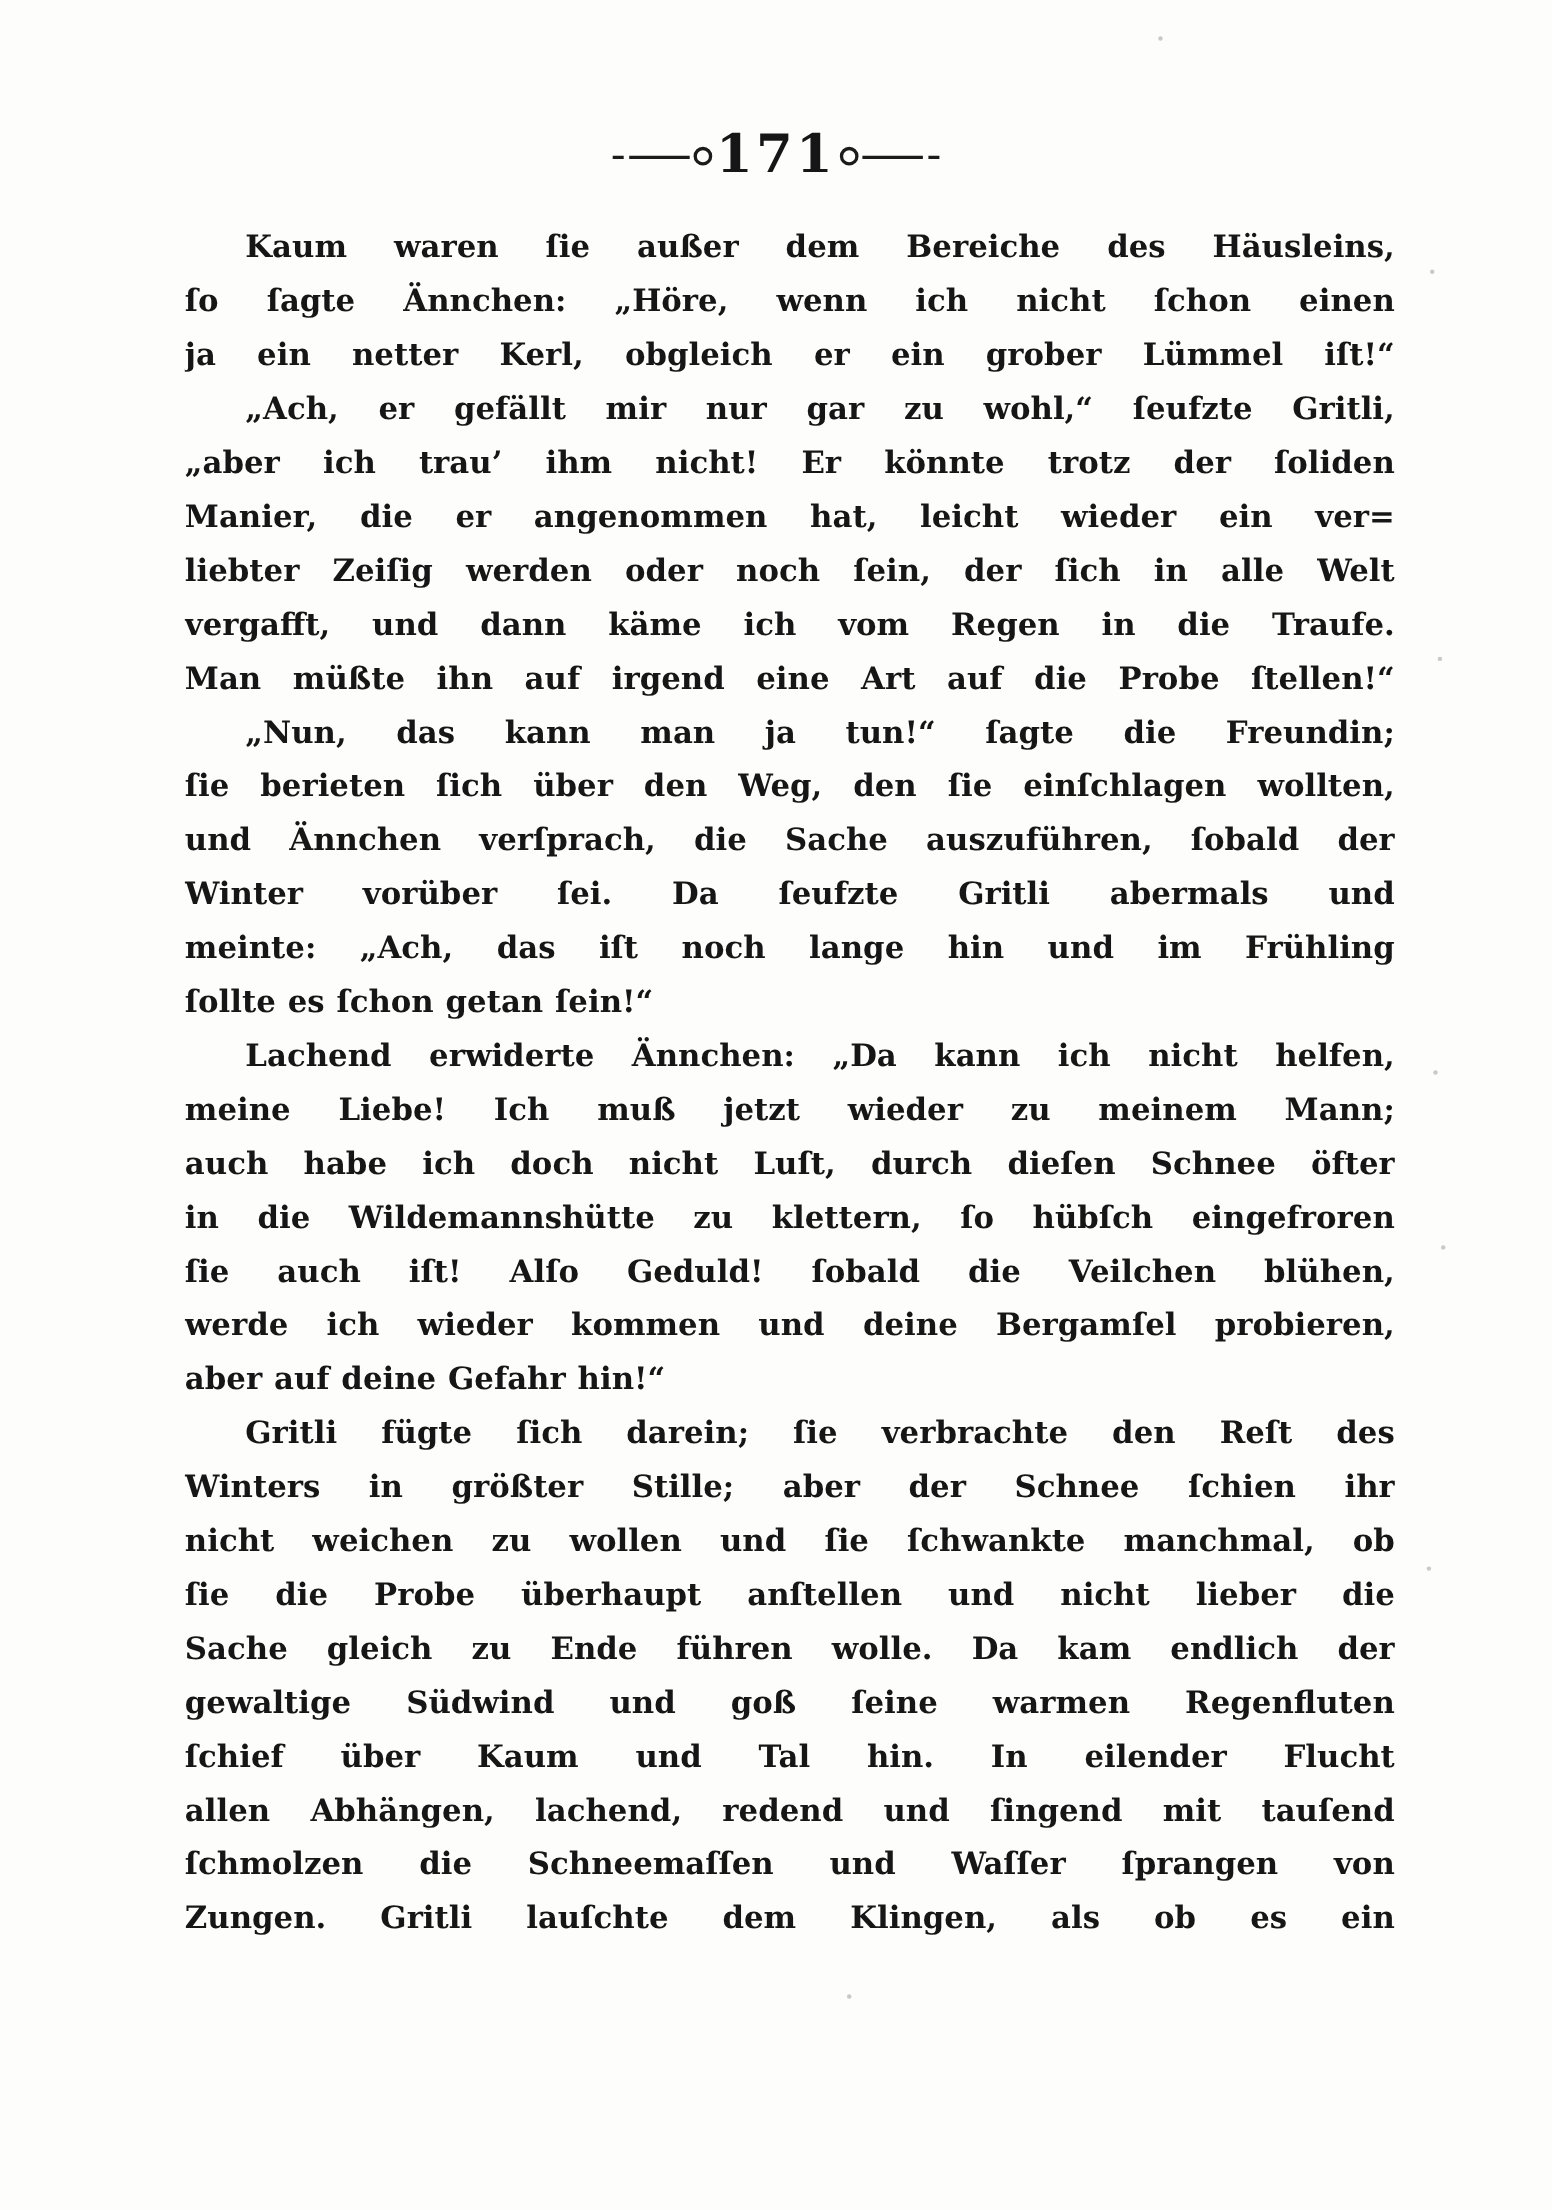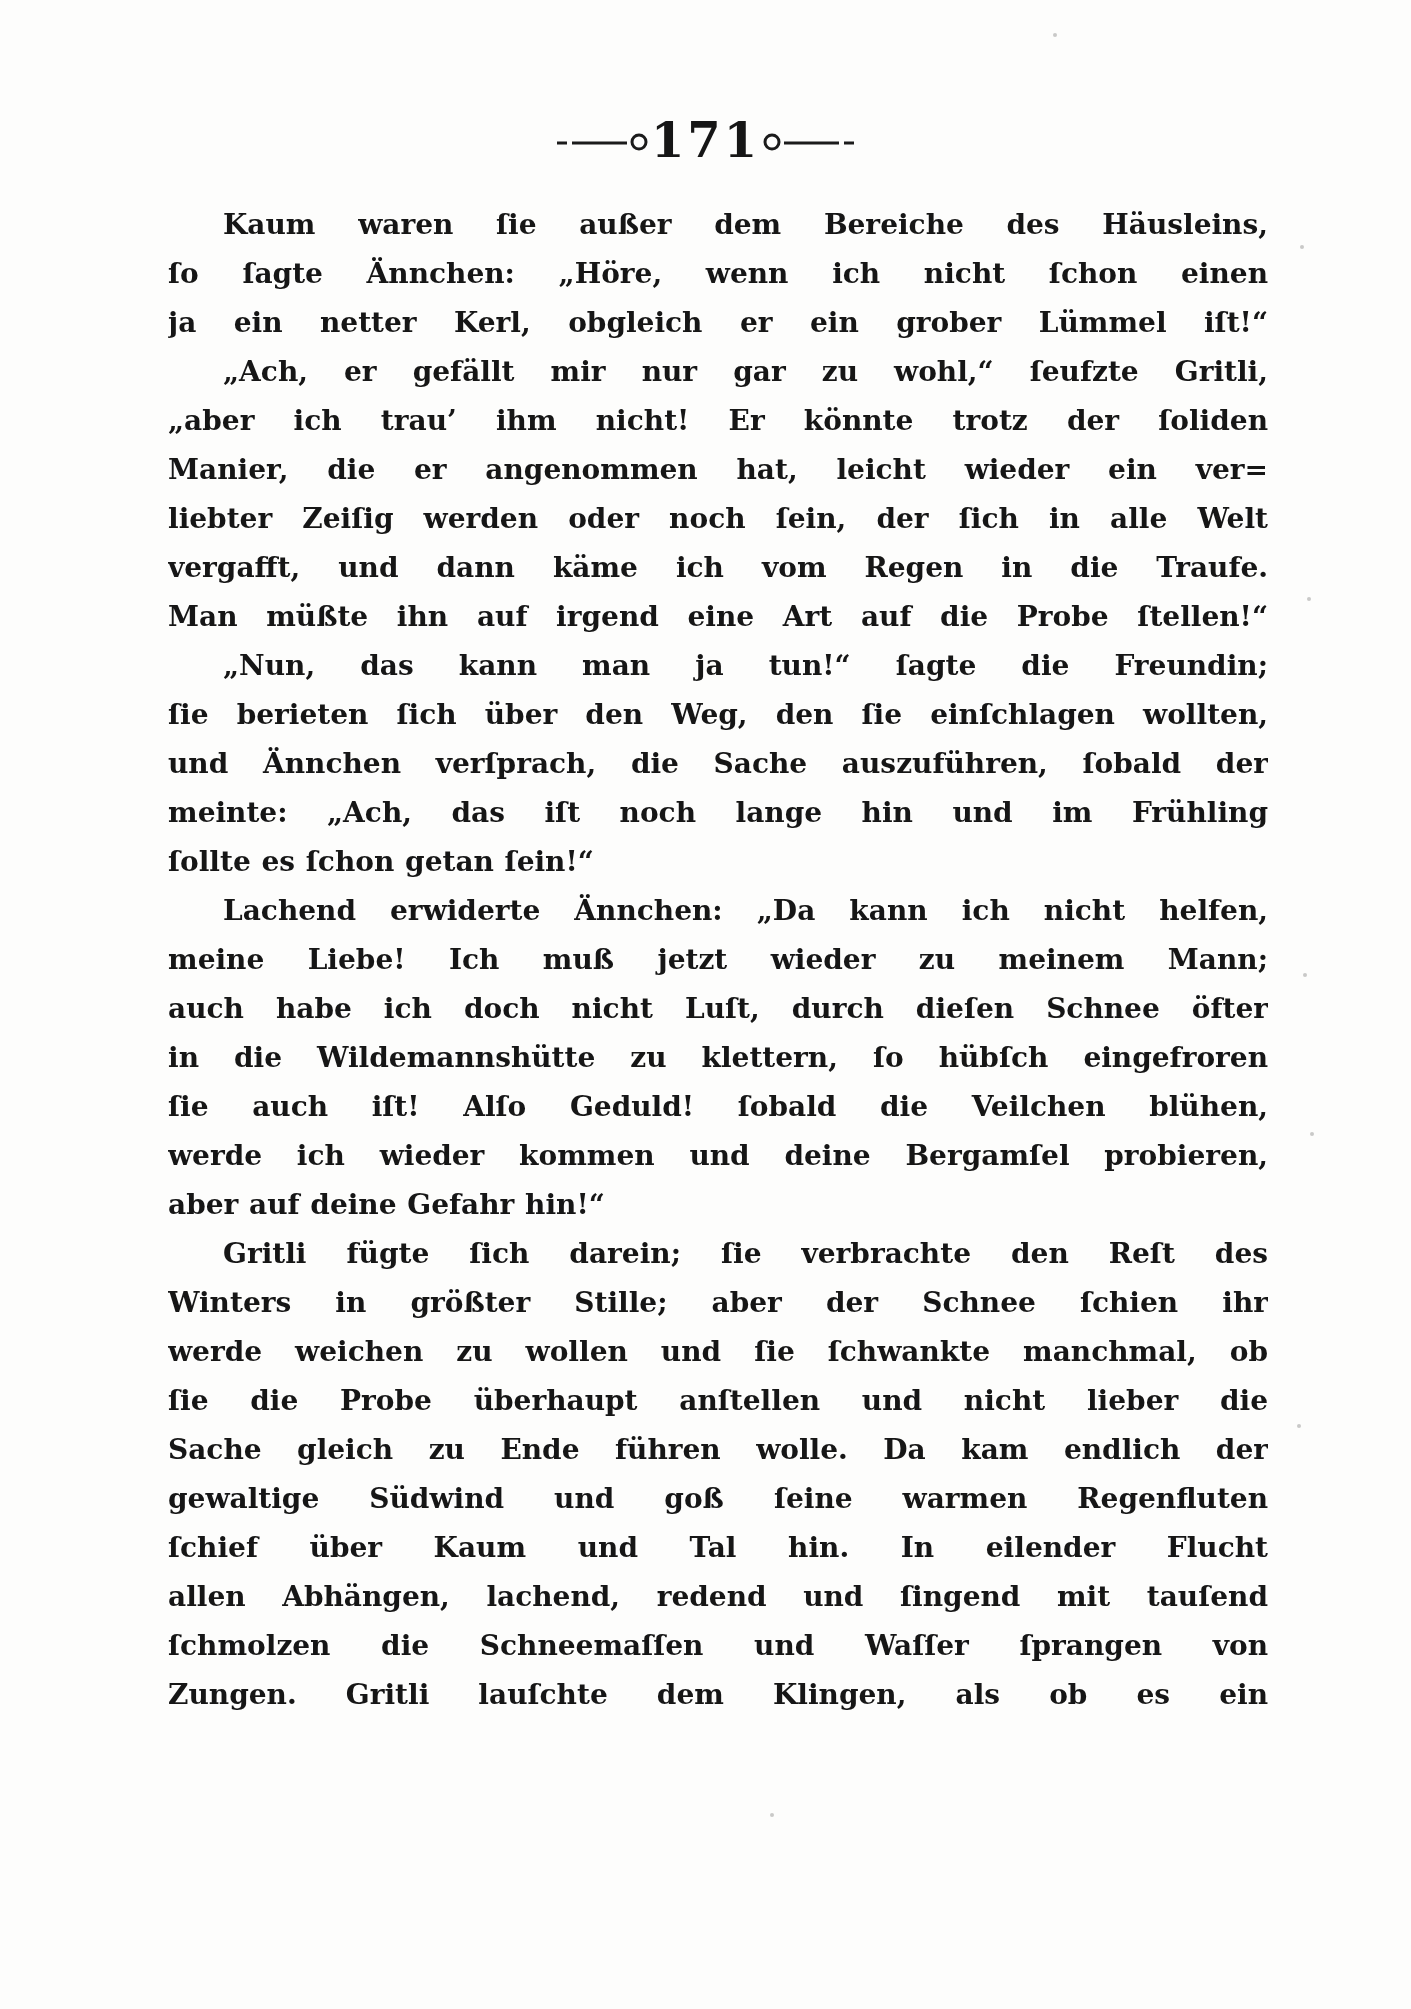--- a/index.html
+++ b/index.html
@@ -74,36 +74,37 @@
         <div class="line">„aber ich trau’ ihm nicht! Er könnte trotz der ſoliden</div>
         <div class="line">Manier, die er angenommen hat, leicht wieder ein ver=</div>
         <div class="line">liebter Zeiſig werden oder noch ſein, der ſich in alle Welt</div>
         <div class="line">vergafft, und dann käme ich vom Regen in die Traufe.</div>
         <div class="line">Man müßte ihn auf irgend eine Art auf die Probe ſtellen!“</div>
       </div>
       <div class="para">
         <div class="line">„Nun, das kann man ja tun!“ ſagte die Freundin;</div>
         <div class="line">ſie berieten ſich über den Weg, den ſie einſchlagen wollten,</div>
         <div class="line">und Ännchen verſprach, die Sache auszuführen, ſobald der</div>
+        <div class="line">Winter vorüber ſei. Da ſeufzte Gritli abermals und</div>
         <div class="line">meinte: „Ach, das iſt noch lange hin und im Frühling</div>
         <div class="line flush">ſollte es ſchon getan ſein!“</div>
       </div>
       <div class="para">
         <div class="line">Lachend erwiderte Ännchen: „Da kann ich nicht helfen,</div>
         <div class="line">meine Liebe! Ich muß jetzt wieder zu meinem Mann;</div>
         <div class="line">auch habe ich doch nicht Luſt, durch dieſen Schnee öfter</div>
         <div class="line">in die Wildemannshütte zu klettern, ſo hübſch eingefroren</div>
         <div class="line">ſie auch iſt! Alſo Geduld! ſobald die Veilchen blühen,</div>
         <div class="line">werde ich wieder kommen und deine Bergamſel probieren,</div>
         <div class="line flush">aber auf deine Gefahr hin!“</div>
       </div>
       <div class="para">
         <div class="line">Gritli fügte ſich darein; ſie verbrachte den Reſt des</div>
         <div class="line">Winters in größter Stille; aber der Schnee ſchien ihr</div>
-        <div class="line">werde weichen zu wollen und ſie ſchwankte manchmal, ob</div>
+        <div class="line">nicht weichen zu wollen und ſie ſchwankte manchmal, ob</div>
         <div class="line">ſie die Probe überhaupt anſtellen und nicht lieber die</div>
         <div class="line">Sache gleich zu Ende führen wolle. Da kam endlich der</div>
         <div class="line">gewaltige Südwind und goß ſeine warmen Regenfluten</div>
         <div class="line">ſchief über Kaum und Tal hin. In eilender Flucht</div>
         <div class="line">allen Abhängen, lachend, redend und ſingend mit tauſend</div>
         <div class="line">ſchmolzen die Schneemaſſen und Waſſer ſprangen von</div>
         <div class="line">Zungen. Gritli lauſchte dem Klingen, als ob es ein</div>
       </div>
     </div>
 

